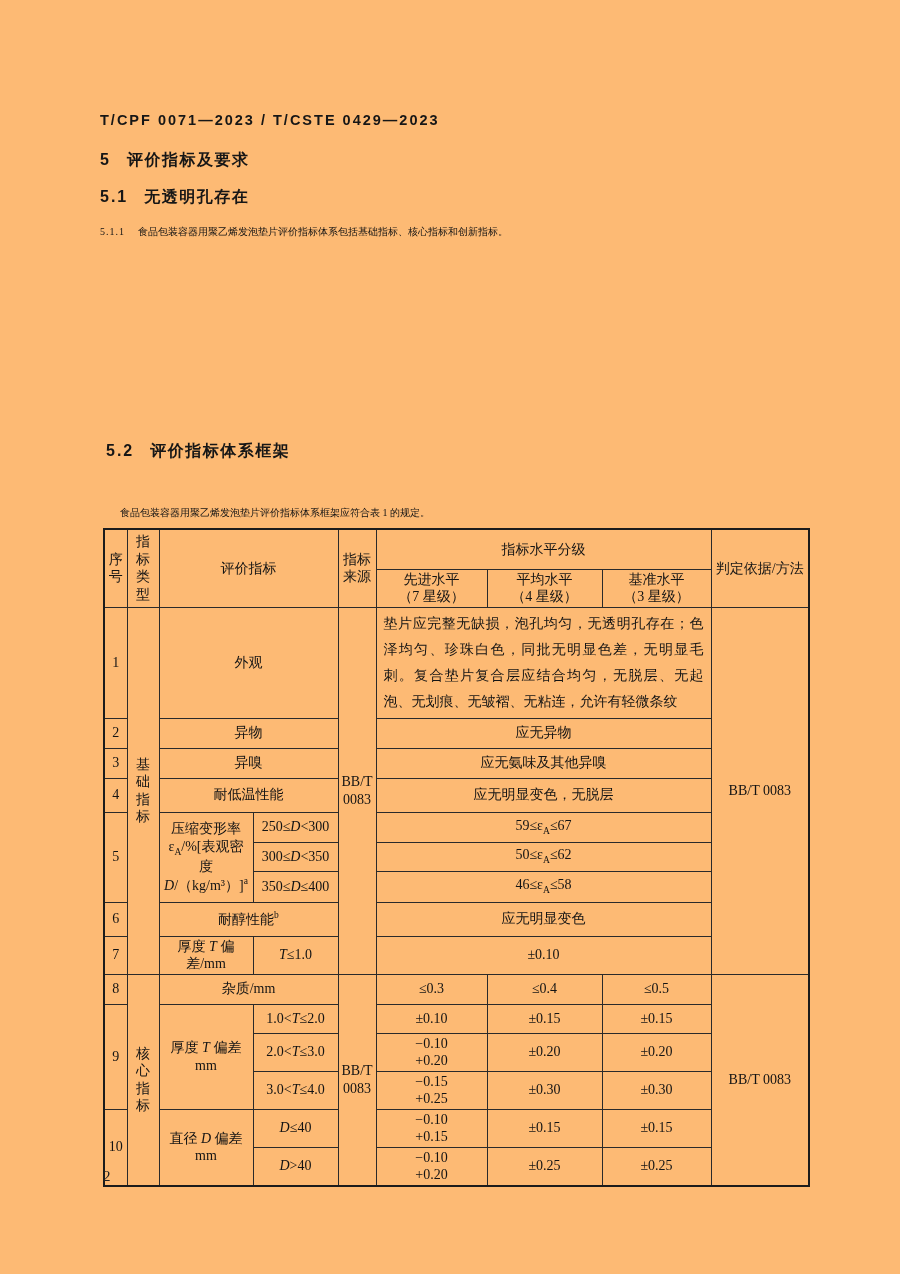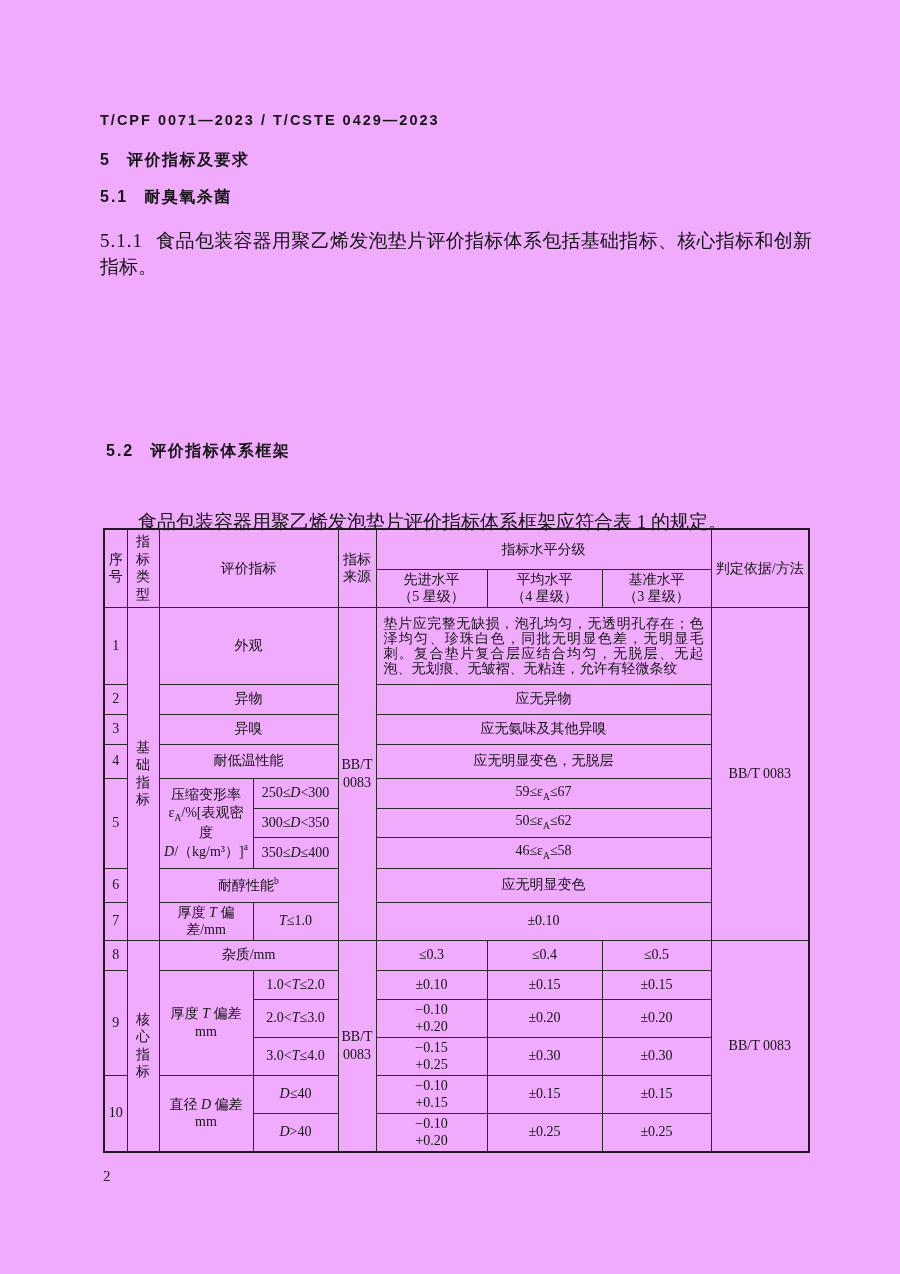--- a/index.html
+++ b/index.html
@@ -1,60 +1,60 @@
 <!DOCTYPE html>
 <html><head>
 <meta charset="utf-8">
 <style>
   html,body{margin:0;padding:0;background:#ffffff;}
-  .page{position:relative;width:900px;height:1274px;background:#f0abfc;overflow:hidden;
+  .page{position:relative;width:900px;height:1274px;background:#fdba74;overflow:hidden;
         color:#1a1a1a;font-family:"Liberation Serif","DejaVu Serif",serif;}
   .abs{position:absolute;}
   .doc-header{left:100px;top:112px;font-family:"Liberation Sans","DejaVu Sans",sans-serif;
         font-weight:700;font-size:14.5px;letter-spacing:2px;color:#161616;}
   .heading{font-family:"Liberation Sans","DejaVu Sans",sans-serif;font-weight:700;
         font-size:16px;letter-spacing:1.5px;color:#161616;}
   .h-s5{left:100px;top:150px;}
   .h-s51{left:100px;top:187px;}
   .h-s52{left:106px;top:441px;}
   .heading .num{letter-spacing:2px;margin-right:16px;}
-  .para{left:100px;width:712px;font-size:19px;line-height:26px;text-align:justify;color:#141414;}
+  .para{left:100px;width:712px;font-size:10px;line-height:26px;text-align:justify;color:#141414;}
   .para .pnum{margin-right:13px;letter-spacing:1px;}
   .p511{top:209px;}
   .p512{top:235px;}
   .p513{top:261px;}
   .p514{top:339px;}
   .p52intro{top:490px;text-indent:2em;}
   .table-title{left:100px;top:498px;width:712px;text-align:center;
         font-family:"Liberation Sans","DejaVu Sans",sans-serif;font-weight:700;
         font-size:15.5px;letter-spacing:1px;color:#161616;}
   .tbl-wrap{left:103px;top:528px;}
   table{border-collapse:collapse;table-layout:fixed;width:707px;border:2px solid #1c1c1c;}
   th,td{border:1px solid #2a2a2a;padding:1px 3px;text-align:center;vertical-align:middle;
         font-weight:400;font-size:14px;line-height:1.25;white-space:pre-line;
         font-family:"Liberation Serif","DejaVu Serif",serif;color:#141414;overflow:hidden;}
   td sub,th sub{font-size:0.68em;}
   td sup,th sup{font-size:0.68em;}
   td i,th i{font-family:"Liberation Serif","DejaVu Serif",serif;}
-  .spec-long{text-align:justify;padding:3px 7px;line-height:15px;font-size:14px;}
+  .spec-long{text-align:justify;padding:3px 7px;line-height:26px;font-size:14px;}
   .page-num{left:103px;top:1168px;font-size:15px;color:#222;}
 </style>
 </head>
 <body>
 
 <div class="page">
 
   <div class="abs doc-header">T/CPF 0071—2023 / T/CSTE 0429—2023</div>
 
   <div class="abs heading h-s5">
     <span class="num">5</span><span>评价指标及要求</span>
   </div>
 
   <div class="abs heading h-s51">
-    <span class="num">5.1</span><span>耐臭氧杀菌</span>
+    <span class="num">5.1</span><span>无透明孔存在</span>
   </div>
 
   <p class="abs para p511"><span class="pnum">5.1.1</span><span>食品包装容器用聚乙烯发泡垫片评价指标体系包括基础指标、核心指标和创新指标。</span></p>
 
 
 
 
   <div class="abs heading h-s52">
     <span class="num">5.2</span><span>评价指标体系框架</span>
   </div>
@@ -82,21 +82,21 @@
           <th rowspan="2">指标
 类型</th>
           <th rowspan="2" colspan="2">评价指标</th>
           <th rowspan="2">指标
 来源</th>
           <th colspan="3">指标水平分级</th>
           <th rowspan="2">判定依据/方法</th>
         </tr>
         <tr style="height:36px">
           <th>先进水平
-（5 星级）</th>
+（7 星级）</th>
           <th>平均水平
 （4 星级）</th>
           <th>基准水平
 （3 星级）</th>
         </tr>
 
         <tr style="height:77px">
           <td>1</td>
           <td rowspan="9">基础
 指标</td>

